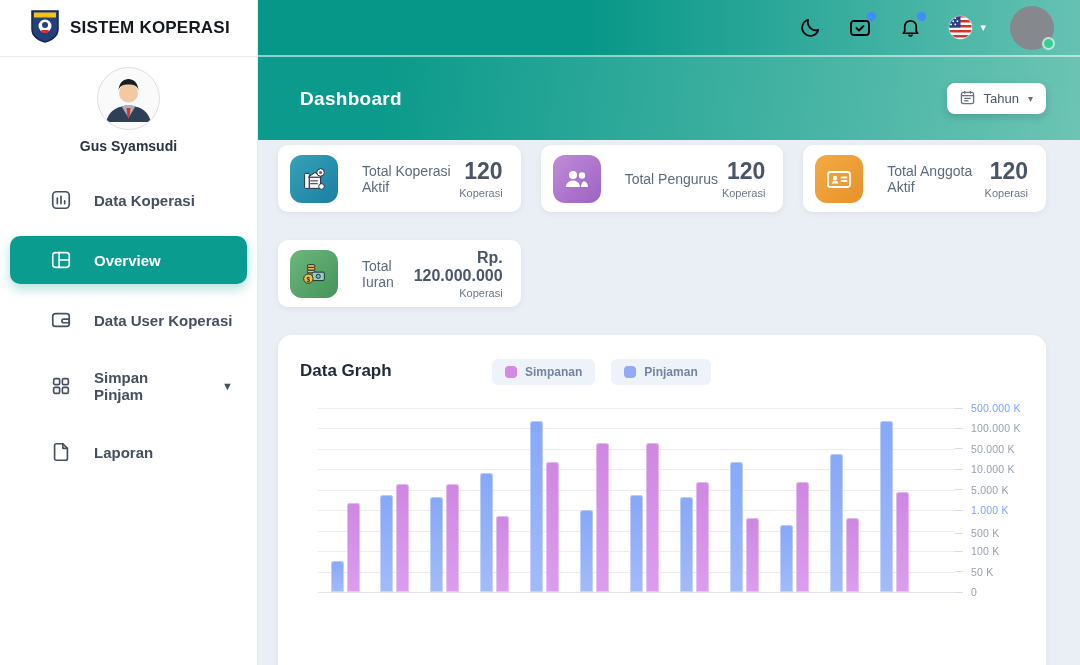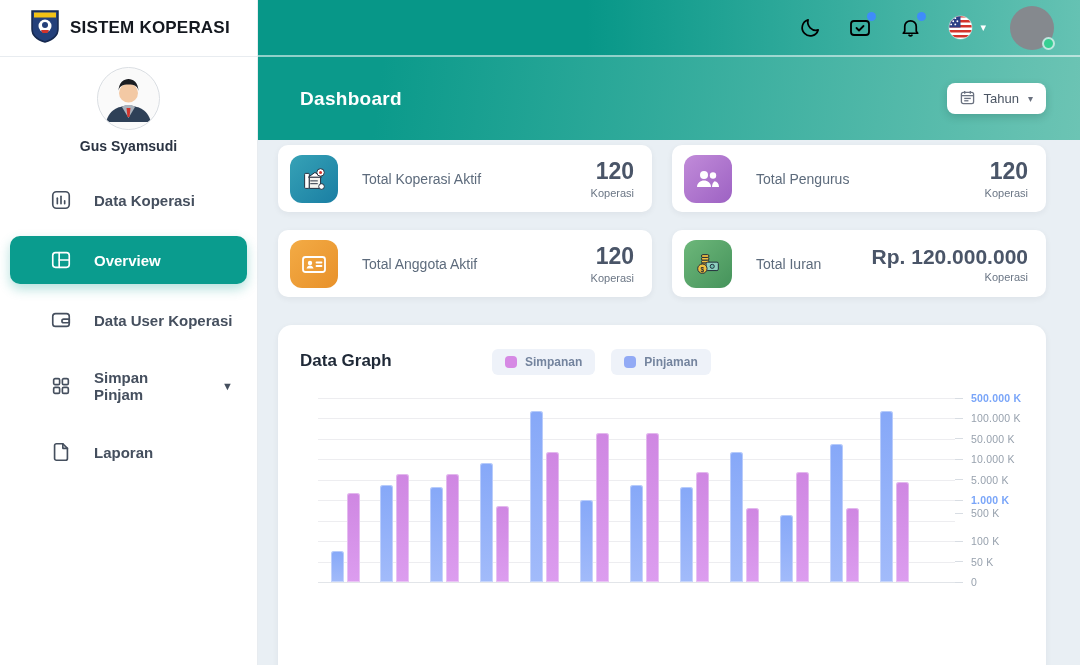--- a/index.html
+++ b/index.html
@@ -45,21 +45,21 @@
                  display:flex; align-items:center; justify-content:space-between;
                  padding:0 34px 0 42px; }
   .page-title { color:#fff; font-size:19px; font-weight:bold; letter-spacing:.3px; }
   .tahun-btn { background:#fff; border:none; border-radius:8px; height:31px; padding:0 13px;
                display:flex; align-items:center; gap:9px; font-size:13px; color:#4b5563;
                font-family:inherit; box-shadow:0 3px 8px rgba(0,40,35,.18); cursor:pointer; }
   .tahun-btn .chev { font-size:10px; color:#6b7280; }
 
   
   .content { position:absolute; left:258px; top:140px; width:822px; }
-  .cards { display:grid; grid-template-columns:1fr 1fr; gap:18px 20px; margin:5px 34px 0 20px; }
+  .cards { display:grid; grid-template-columns:1fr 1fr 1fr; gap:28px 20px; margin:5px 34px 0 20px; }
   .card { background:#fff; border-radius:10px; height:67px; display:flex; align-items:center;
           padding:0 18px 0 12px; box-shadow:0 2px 6px rgba(30,41,59,.06); }
   .card-icon { width:48px; height:48px; border-radius:12px; margin-right:24px;
                display:flex; align-items:center; justify-content:center; flex:0 0 48px; }
   .card-label { font-size:14px; color:#5d6b7c; flex:1; }
   .card-right { text-align:right; }
   .card-value { font-size:23px; color:#4a5568; font-weight:bold; }
   .card-unit  { font-size:11px; color:#6b7685; margin-top:2px; }
 
   
@@ -74,21 +74,21 @@
   .gridline { position:absolute; left:0; width:100%; height:1px; background:#ededf0; }
   .gridline.base { background:#e2e5e9; }
   .bar { position:absolute; bottom:0; width:13px; border-radius:3px 3px 0 0;
          box-shadow:inset 0 0 0 1px rgba(255,255,255,.4); }
   .bar.pinjaman { background:linear-gradient(180deg,#86a8f8,#a2bbfa); }
   .bar.simpanan { background:linear-gradient(180deg,#cf87e2,#dc9def); }
   .yaxis { position:absolute; left:677px; top:73px; width:95px; height:184px; }
   .ytick { position:absolute; display:flex; align-items:center; gap:8px; }
   .ytick .dash { width:8px; height:1px; background:#d8dde3; }
   .ytick .ylab { font-size:10.5px; color:#98a2ae; letter-spacing:.2px; }
-  .ytick.hl .ylab { color:#79a5f9; font-weight:bold; }
+  .ytick.hl .ylab { color:#79a5f9; font-weight:normal; }
 </style>
 </head>
 <body>
 
 <aside class="sidebar">
   <div class="sidebar-header">
     <span>
       <svg width="30" height="34" viewBox="0 0 30 34">
         <path d="M2 2 h26 v18 c0 7-6 11-13 13 C8 31 2 27 2 20 Z" fill="#24407a" stroke="#16294f" stroke-width="1.5"></path>
         <rect x="4" y="3.5" width="22" height="5" fill="#f3c216"></rect>
@@ -304,21 +304,21 @@
               <rect x="9" y="15" width="8" height="3" rx="1.5" fill="#f0c040"></rect>
               <rect x="14" y="14" width="13" height="9" rx="1.5" fill="#8fd0c0"></rect>
               <circle cx="20.5" cy="18.5" r="2.2" fill="#6fbfae"></circle>
               <circle cx="10" cy="21" r="5" fill="#f0c040"></circle>
             </g>
             <text x="10" y="24" font-size="7" font-weight="bold" text-anchor="middle" fill="#1f2937">$</text>
           </svg>
         </div>
         <div class="card-label">Total Iuran</div>
         <div class="card-right">
-          <div class="card-value" style="font-size:21px">Rp. 120.000.000</div>
+          <div class="card-value" style="font-size:16px">Rp. 120.000.000</div>
           <div class="card-unit">Koperasi</div>
         </div>
       </div>
     </section>
 
   <section class="chart-card">
     <div class="chart-title">Data Graph</div>
     <div class="legend">
         <div class="legend-pill">
           <span class="legend-swatch" style="background:#d689e4"></span>
@@ -371,21 +371,21 @@
           <span class="ylab">0</span>
         </div>
         <div class="ytick" style="top: 157.556px;">
           <span class="dash"></span>
           <span class="ylab">50 K</span>
         </div>
         <div class="ytick" style="top: 137.111px;">
           <span class="dash"></span>
           <span class="ylab">100 K</span>
         </div>
-        <div class="ytick" style="top: 109px;">
+        <div class="ytick" style="top: 119px;">
           <span class="dash"></span>
           <span class="ylab">500 K</span>
         </div>
         <div class="ytick hl" style="top: 96.2222px;">
           <span class="dash"></span>
           <span class="ylab">1.000 K</span>
         </div>
         <div class="ytick" style="top: 75.7778px;">
           <span class="dash"></span>
           <span class="ylab">5.000 K</span>

